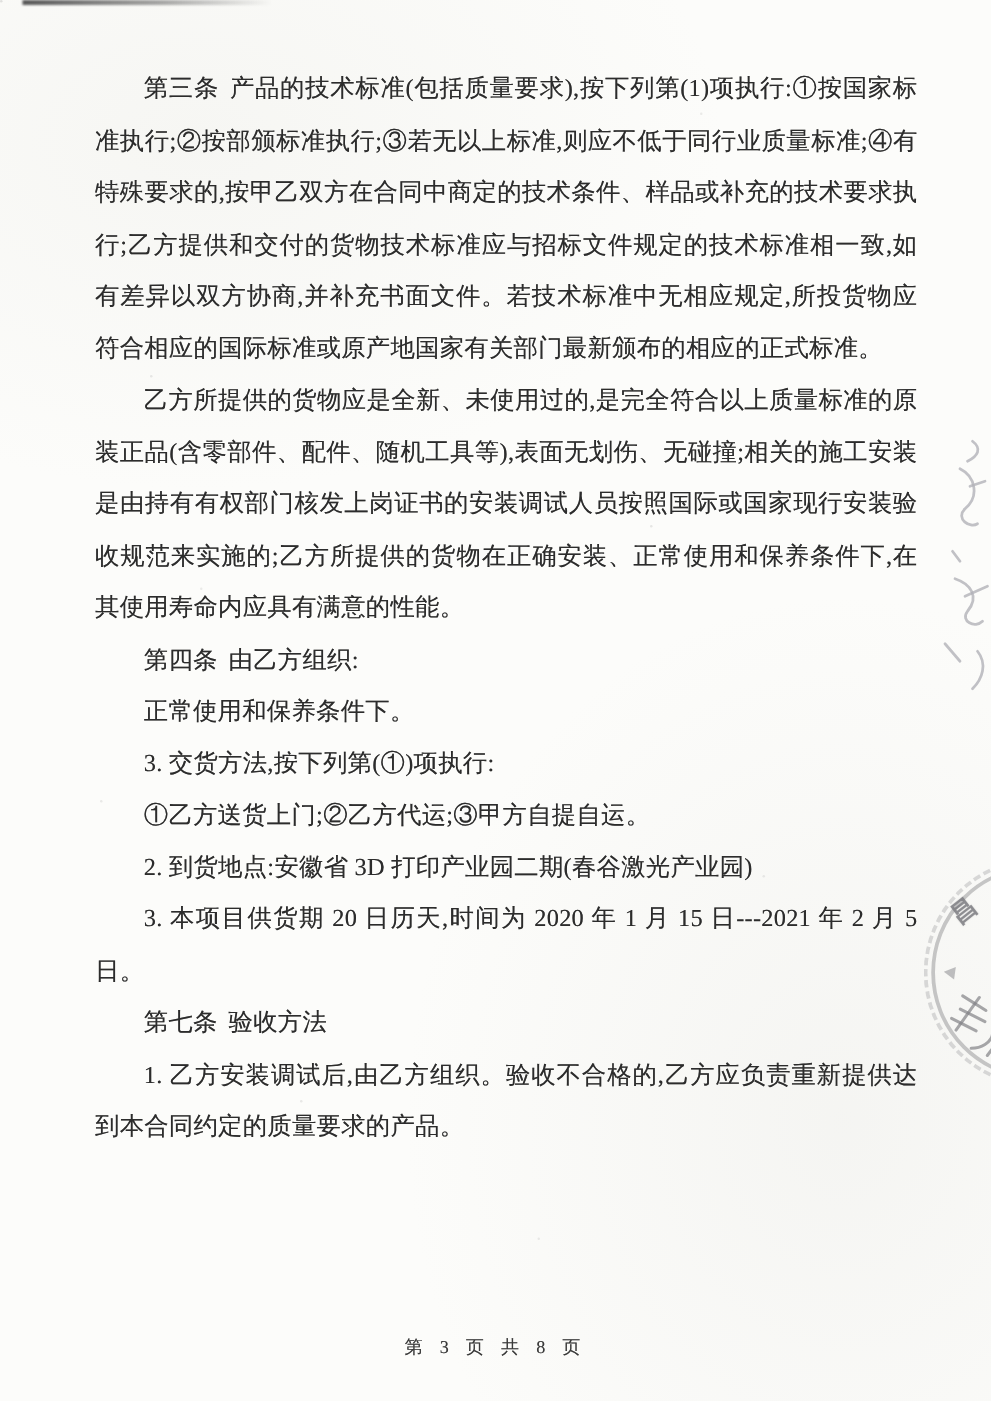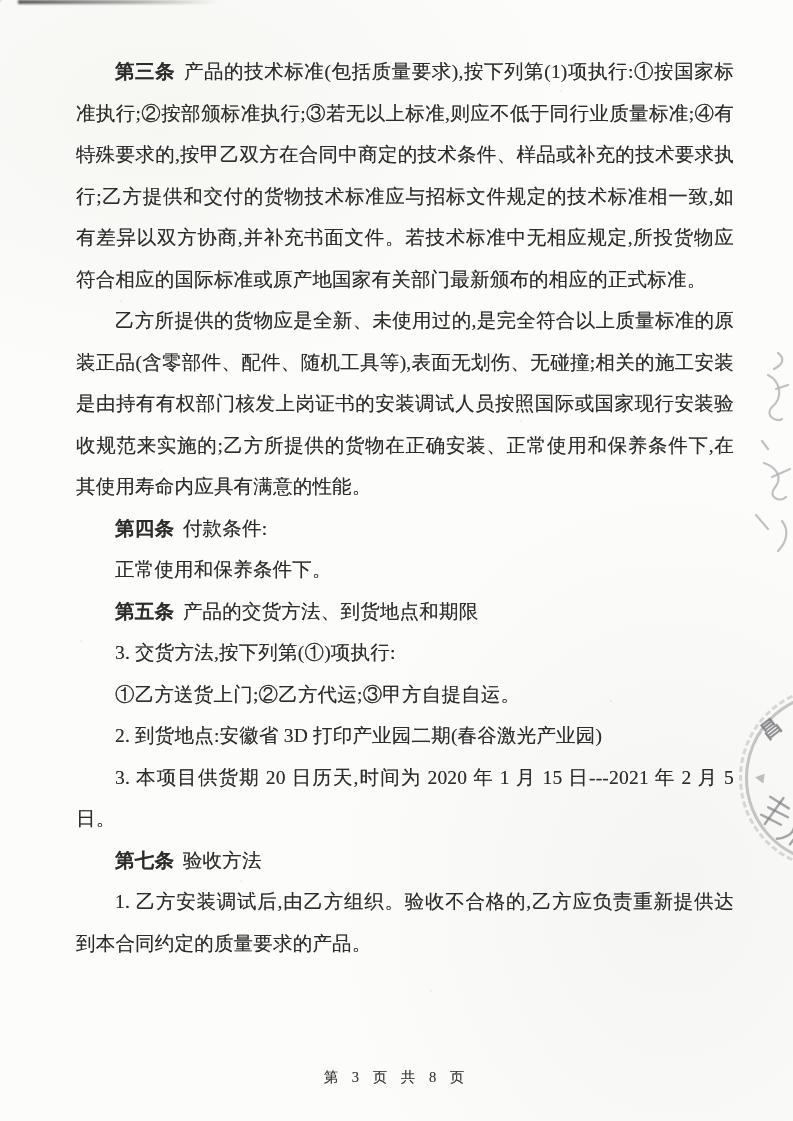--- a/index.html
+++ b/index.html
@@ -30,21 +30,21 @@
   .para {
     margin:0;
     font-size:19.5px;
     line-height:41.5px;
     text-align:justify;
     text-indent:2em;
     letter-spacing:0.2px;
     text-shadow:0 0 0.5px rgba(50,50,50,.55);
     word-break:break-all;
   }
-  .head { font-weight:bold; }
+  .head { font-weight:normal; }
   .head:not(:empty) { margin-right:0.45em; }
   .footer {
     position:absolute; top:1068px; left:0; width:100%;
     text-align:center;
     font-size:14.5px; letter-spacing:5px; color:#3a3a3a;
     text-shadow:0 0 0.5px rgba(60,60,60,.5);
   }
   
   .bleed-marks {
     position:absolute; left:738px; top:345px; width:55px; height:215px;
@@ -98,23 +98,22 @@
 <body>
 
 <div class="page">
 
   <div class="top-smudge"></div>
   <div class="speckles"></div>
 
   <div class="content">
     <p class="para"><b class="head">第三条</b><span>产品的技术标准(包括质量要求),按下列第(1)项执行:①按国家标准执行;②按部颁标准执行;③若无以上标准,则应不低于同行业质量标准;④有特殊要求的,按甲乙双方在合同中商定的技术条件、样品或补充的技术要求执行;乙方提供和交付的货物技术标准应与招标文件规定的技术标准相一致,如有差异以双方协商,并补充书面文件。若技术标准中无相应规定,所投货物应符合相应的国际标准或原产地国家有关部门最新颁布的相应的正式标准。</span></p>
     <p class="para"><b class="head"></b><span>乙方所提供的货物应是全新、未使用过的,是完全符合以上质量标准的原装正品(含零部件、配件、随机工具等),表面无划伤、无碰撞;相关的施工安装是由持有有权部门核发上岗证书的安装调试人员按照国际或国家现行安装验收规范来实施的;乙方所提供的货物在正确安装、正常使用和保养条件下,在其使用寿命内应具有满意的性能。</span></p>
-    <p class="para"><b class="head">第四条</b><span>付款条件:</span></p>
+    <p class="para"><b class="head">第四条</b><span>由乙方组织:</span></p>
     <p class="para"><b class="head"></b><span>正常使用和保养条件下。</span></p>
-    <p class="para"><b class="head">第五条</b><span>产品的交货方法、到货地点和期限</span></p>
     <p class="para"><b class="head"></b><span>3. 交货方法,按下列第(①)项执行:</span></p>
     <p class="para"><b class="head"></b><span>①乙方送货上门;②乙方代运;③甲方自提自运。</span></p>
     <p class="para"><b class="head"></b><span>2. 到货地点:安徽省 3D 打印产业园二期(春谷激光产业园)</span></p>
     <p class="para"><b class="head"></b><span>3. 本项目供货期 20 日历天,时间为 2020 年 1 月 15 日---2021 年 2 月 5 日。</span></p>
     <p class="para"><b class="head">第七条</b><span>验收方法</span></p>
     <p class="para"><b class="head"></b><span>1. 乙方安装调试后,由乙方组织。验收不合格的,乙方应负责重新提供达到本合同约定的质量要求的产品。</span></p>
   </div>
 
   <div class="bleed-marks">
     <svg width="55" height="215" viewBox="0 0 55 215">

